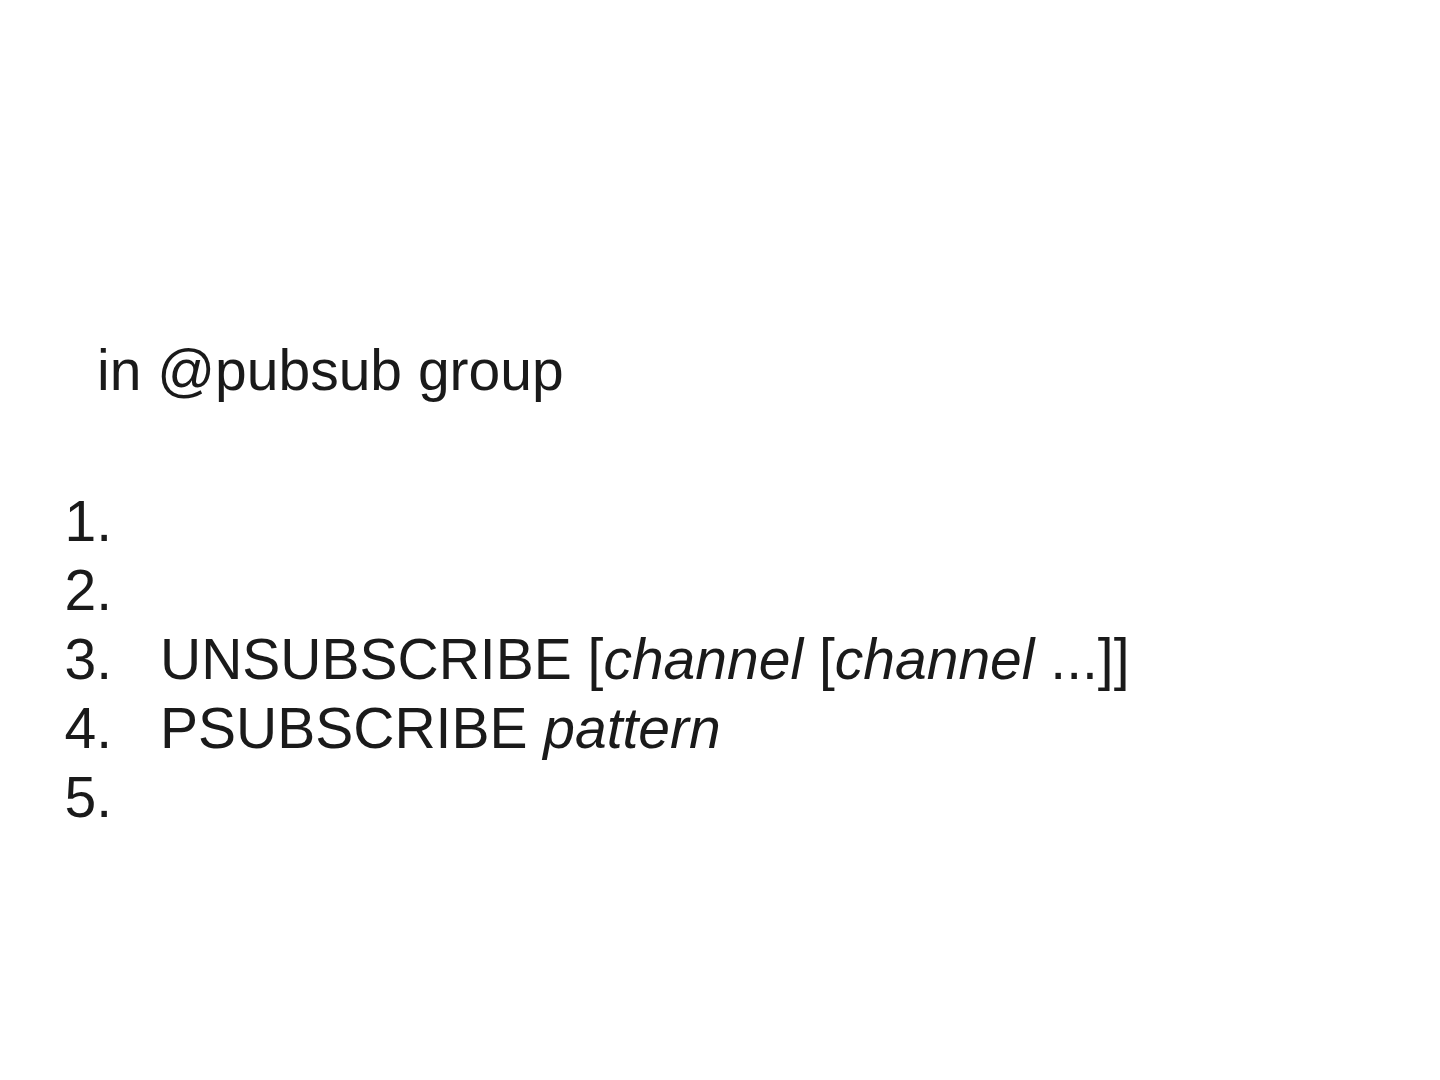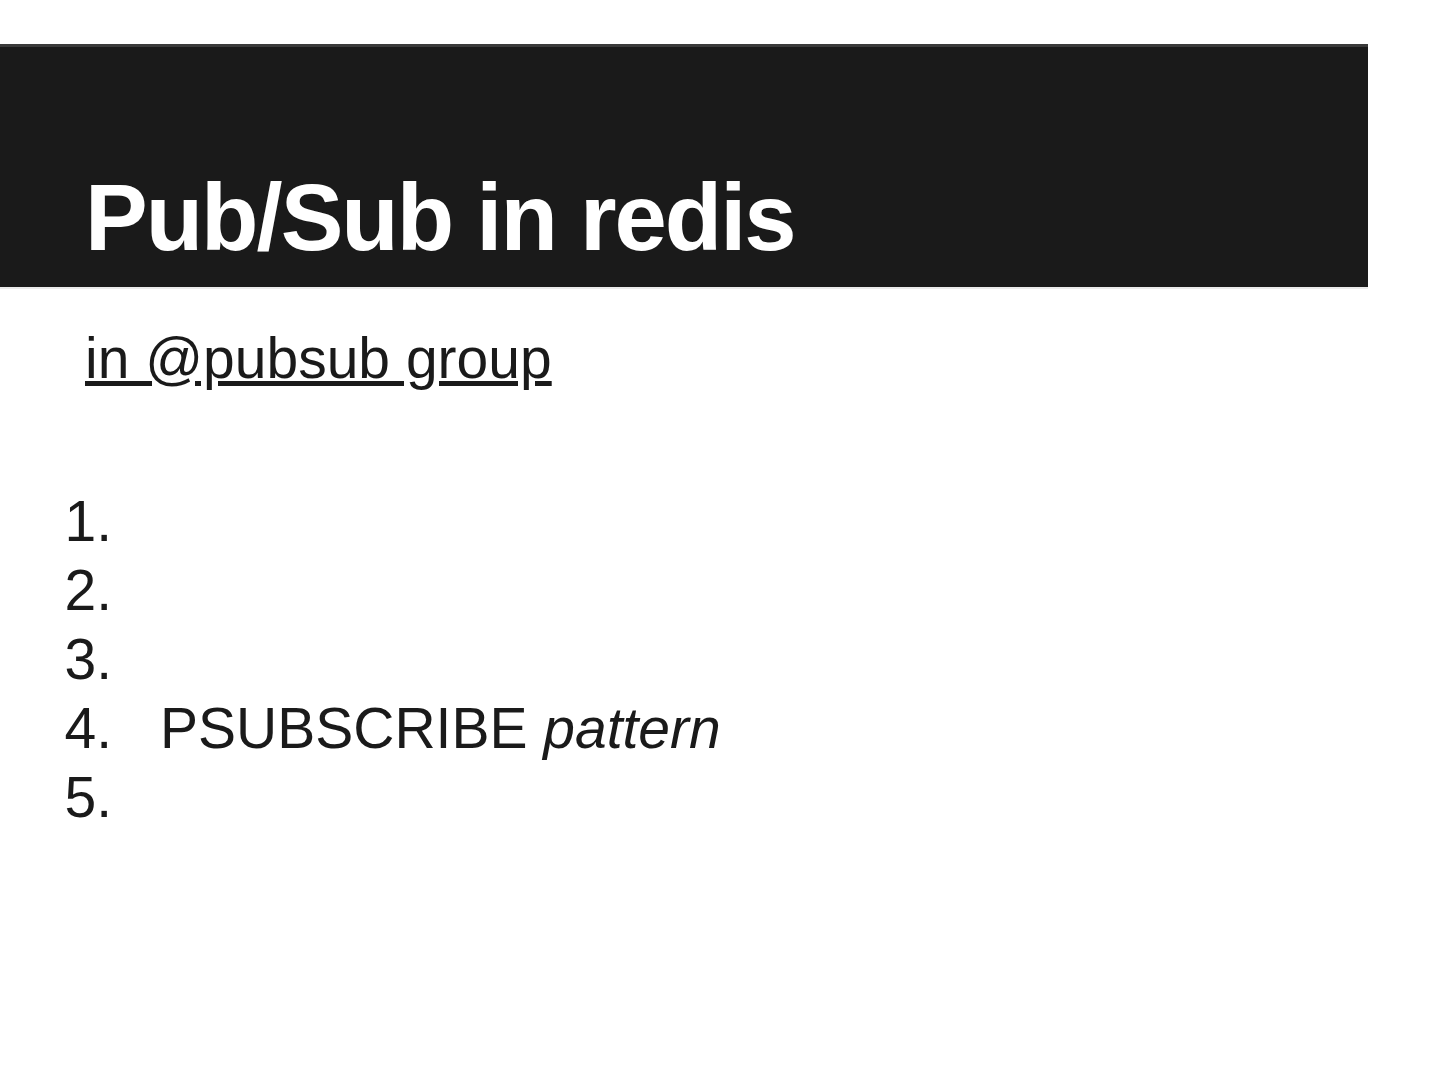--- a/index.html
+++ b/index.html
@@ -38,25 +38,24 @@
     line-height: 1.1;
     font-weight: 700;
     letter-spacing: -2px;
     color: var(--title-text, #ffffff);
     white-space: pre;
   }
   .subtitle {
     position: absolute;
     left: 85px;
     top: 324px;
-    margin: 0;
+    margin: 12px;
     font-size: 57px;
     line-height: 69px;
     white-space: pre;
-    text-decoration: underline;
   }
   .cmd-list {
     position: absolute;
     left: 0;
     top: 487px;
     margin: 0;
     padding: 0;
     list-style: none;
     font-size: 57px;
     line-height: 69px;
@@ -77,38 +76,36 @@
   }
   .cmd-text em {
     font-style: italic;
   }
 </style>
 </head>
 <body style="--background: #ffffff; --bar-bg: #1a1a1a; --bar-top-edge: #3a3a3a; --title-text: #ffffff; --body-text: #1a1a1a;">
 
 <div class="slide">
 
-  <header class="title-bar">
-    <h1 class="slide-title">Pub/Sub in redis</h1>
-  </header>
 
   <p class="subtitle">in @pubsub group</p>
 
   <ol class="cmd-list">
 
     <li class="cmd-item">
       <span class="cmd-num">1.</span>
     </li>
 
     <li class="cmd-item">
       <span class="cmd-num">2.</span>
     </li>
 
     <li class="cmd-item">
       <span class="cmd-num">3.</span>
+      <span class="cmd-text"><span>UNSUBSCRIBE [</span><em>channel</em><span> [</span><em>channel</em><span> ...]]</span></span>
     </li>
 
     <li class="cmd-item">
       <span class="cmd-num">4.</span>
       <span class="cmd-text"><span>PSUBSCRIBE </span><em>pattern</em><span></span><em></em><span></span></span>
     </li>
 
     <li class="cmd-item">
       <span class="cmd-num">5.</span>
     </li>

